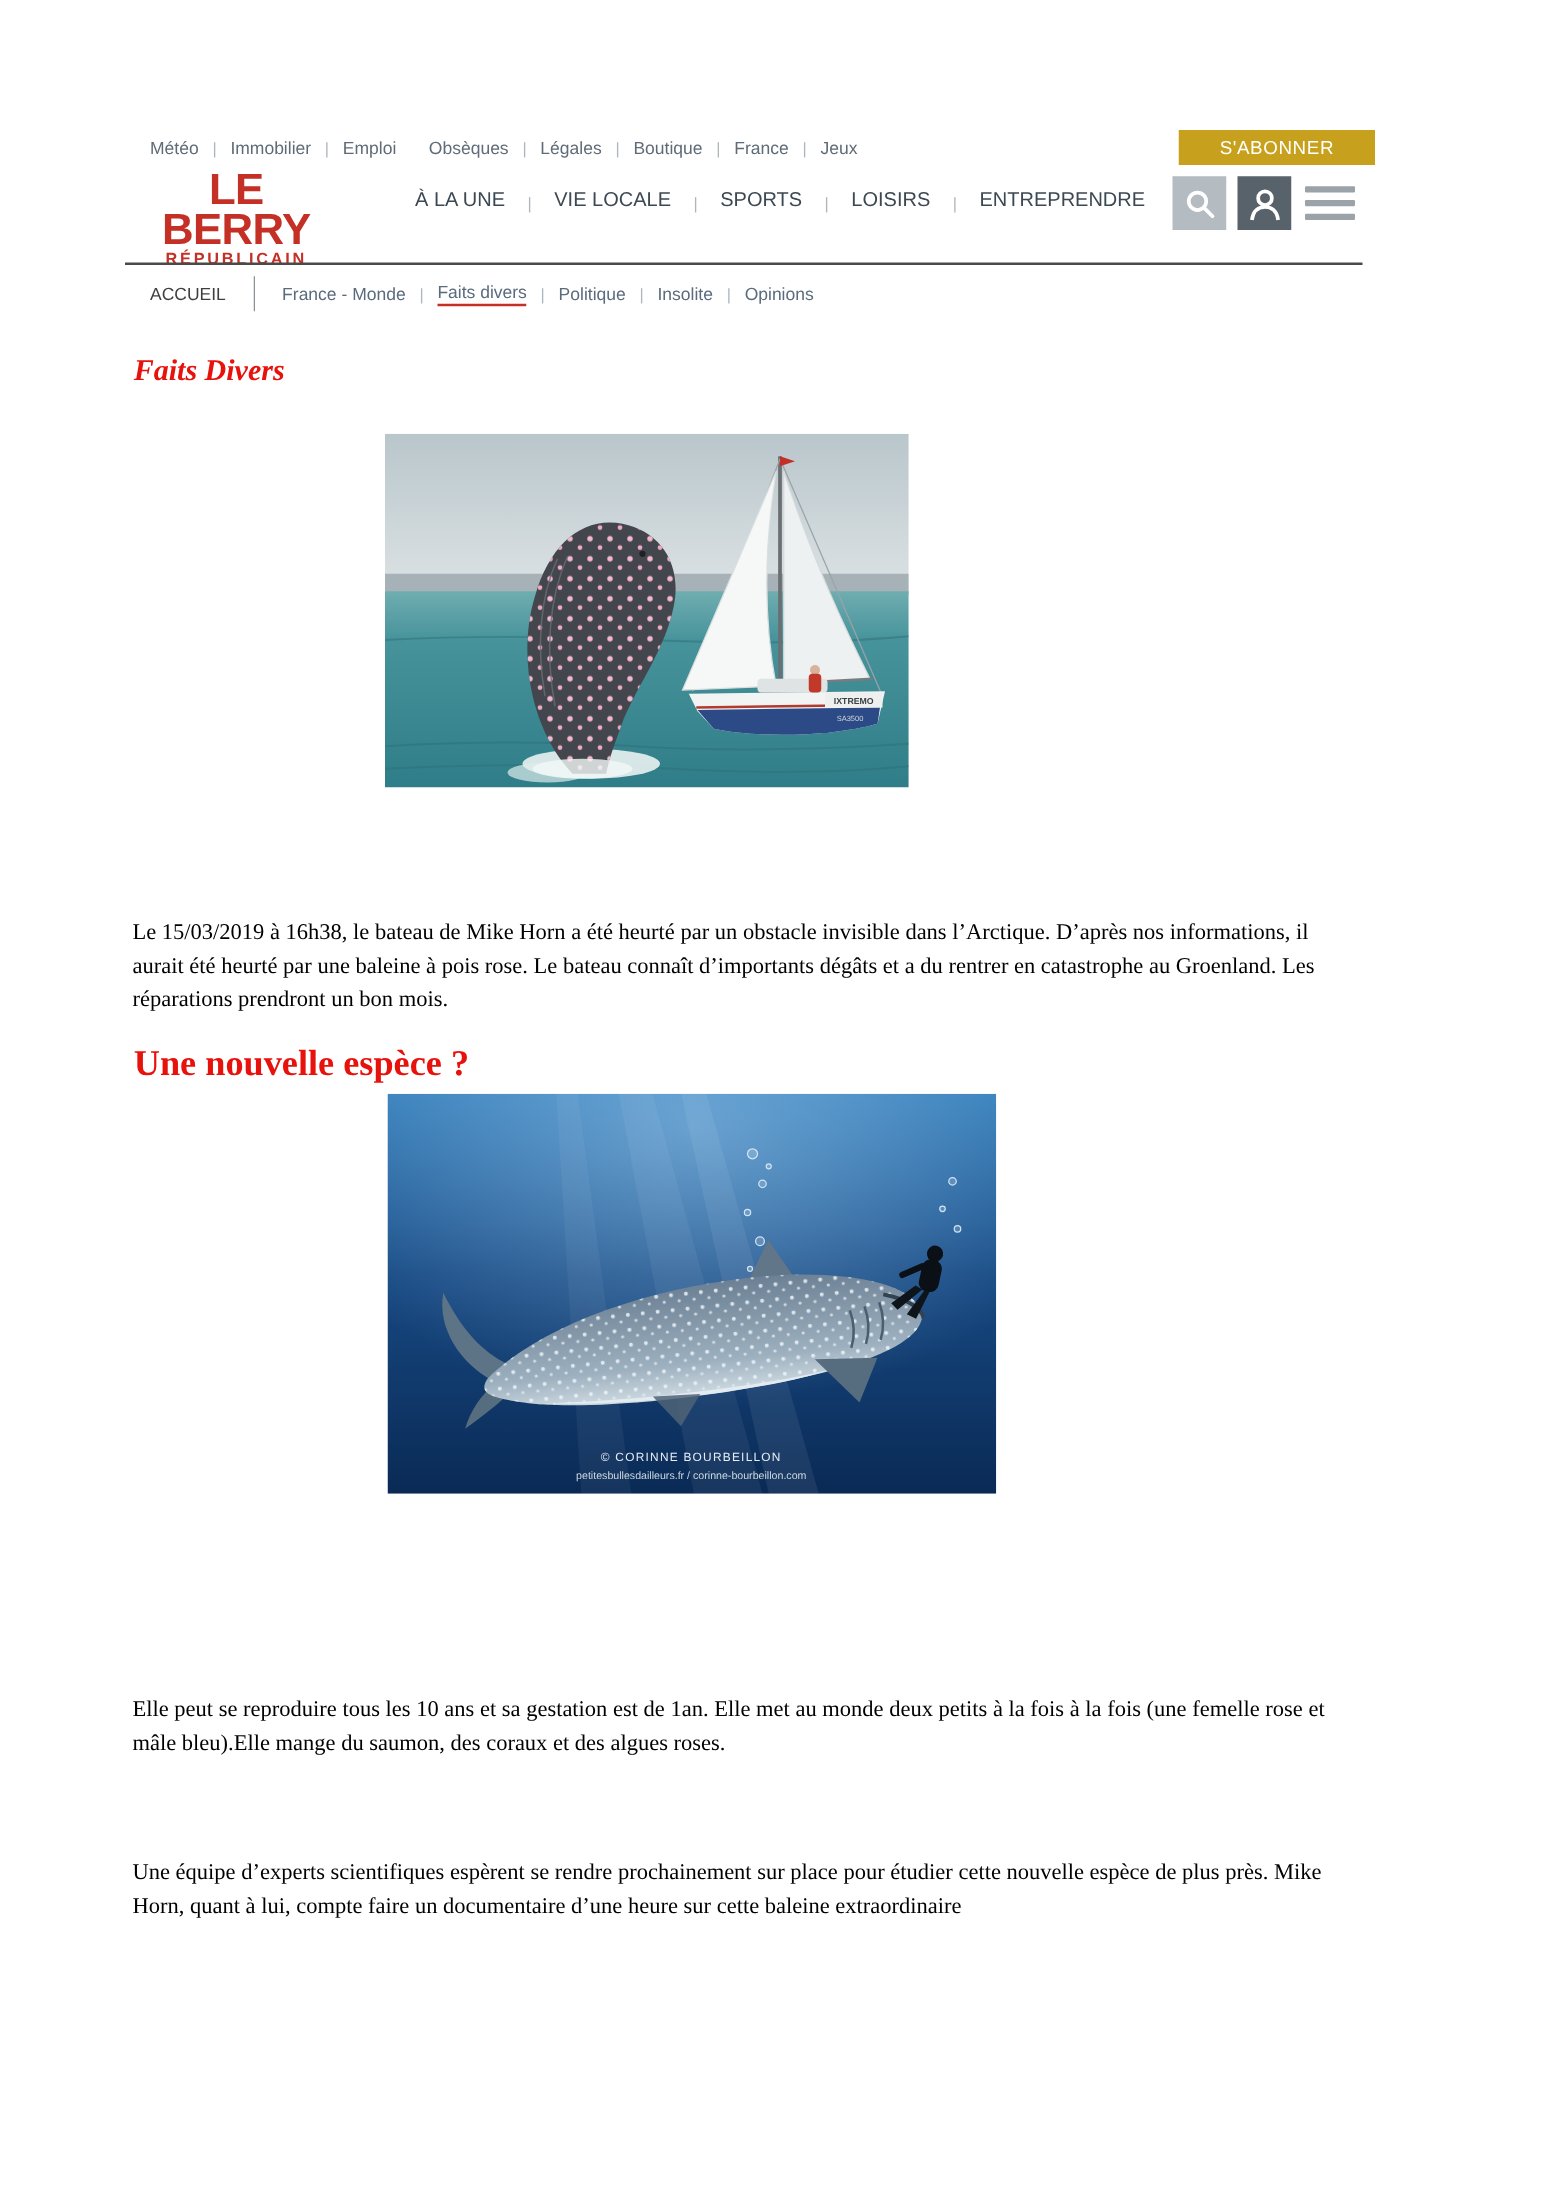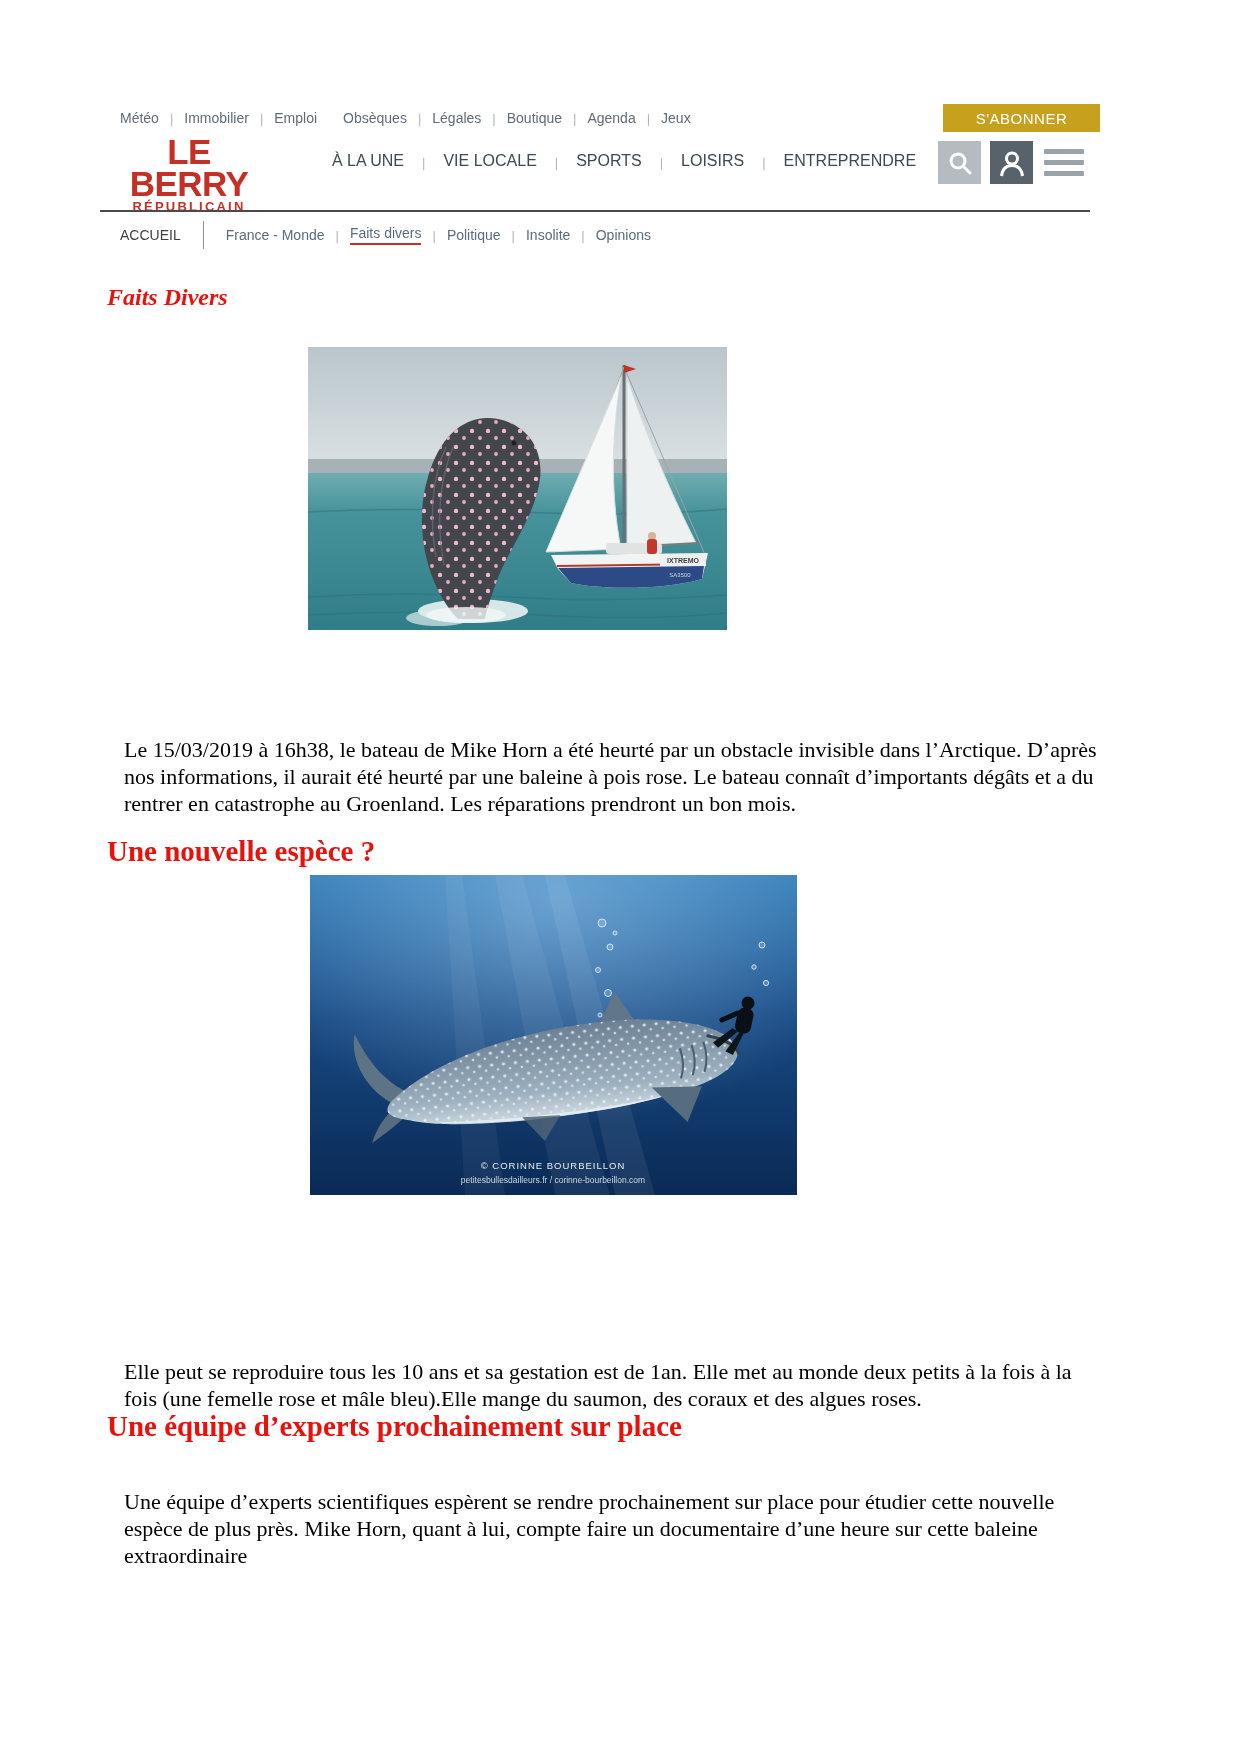--- a/index.html
+++ b/index.html
@@ -50,22 +50,22 @@
 
   
   .kicker-row{position:absolute;top:284px;left:7px;display:flex;align-items:baseline;gap:16px;}
   .kicker{font-family:"Liberation Serif",serif;font-style:italic;font-weight:bold;
     font-size:24px;color:#e8120d;}
   .title{font-size:23px;font-weight:bold;color:#1a1a1a;}
 
   .photo1{position:absolute;top:347px;left:208px;width:419px;height:283px;margin:0;}
   .photo2{position:absolute;top:875px;left:210px;width:487px;height:320px;margin:0;}
 
-  .para{position:absolute;left:24px;width:985px;
-    font-family:"Liberation Serif",serif;font-size:22px;line-height:27px;color:#000;}
+  .para{position:absolute;left:6px;width:985px;
+    font-family:"Liberation Serif",serif;font-size:18px;line-height:27px;color:#000;}
   .p1{top:714px;}
   .p2{top:1200px;}
   .p3{top:1336px;}
   .p4{top:1466px;}
 
   .redhead{position:absolute;left:7px;font-family:"Liberation Serif",serif;
     font-weight:bold;font-size:29px;color:#e8120d;}
   .h2a{top:835px;}
   .h2b{top:1410px;}
 
@@ -83,21 +83,21 @@
     <a>Immobilier</a>
     <span class="sep">|</span>
     <a>Emploi</a>
     <span class="biggap"></span>
     <a>Obsèques</a>
     <span class="sep">|</span>
     <a>Légales</a>
     <span class="sep">|</span>
     <a>Boutique</a>
     <span class="sep">|</span>
-    <a>Agenda</a>
+    <a>France</a>
     <span class="sep">|</span>
     <a>Jeux</a>
   </nav>
 
   <button class="subscribe">S'ABONNER</button>
 
   <div class="logo">
     <div class="l1">LE BERRY</div>
     <div class="l2">RÉPUBLICAIN</div>
   </div>
@@ -287,18 +287,17 @@
         <path d="M-8,12 L-22,22" stroke="#0b1016" stroke-width="5" stroke-linecap="round"></path>
       </g>
 
       <text x="243" y="294" text-anchor="middle" font-size="9.5" letter-spacing="1" fill="#e8edf2" font-family="Liberation Sans, sans-serif">©  CORINNE BOURBEILLON</text>
       <text x="243" y="308" text-anchor="middle" font-size="8.5" fill="#ccd8e0" font-family="Liberation Sans, sans-serif">petitesbullesdailleurs.fr / corinne-bourbeillon.com</text>
     </svg>
   </figure>
 
   <p class="para p3">Elle peut se reproduire tous les 10 ans et sa gestation est de 1an. Elle met au monde deux  petits à la fois à la fois (une femelle rose et mâle bleu).Elle mange du saumon, des coraux et des algues roses.</p>
 
-  <h2 class="redhead h2b" style="margin:0;">Une équipe d’experts prochainement sur place</h2>
 
   <p class="para p4">Une équipe d’experts scientifiques espèrent se rendre prochainement sur place pour étudier cette nouvelle espèce de plus près. Mike Horn, quant à lui, compte faire un documentaire d’une heure sur cette baleine extraordinaire</p>
 
 
 </div>
 
 </body></html>

